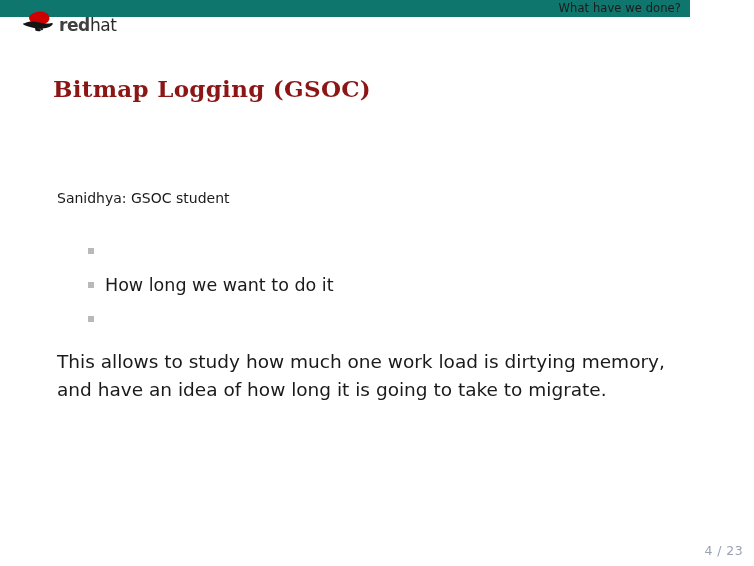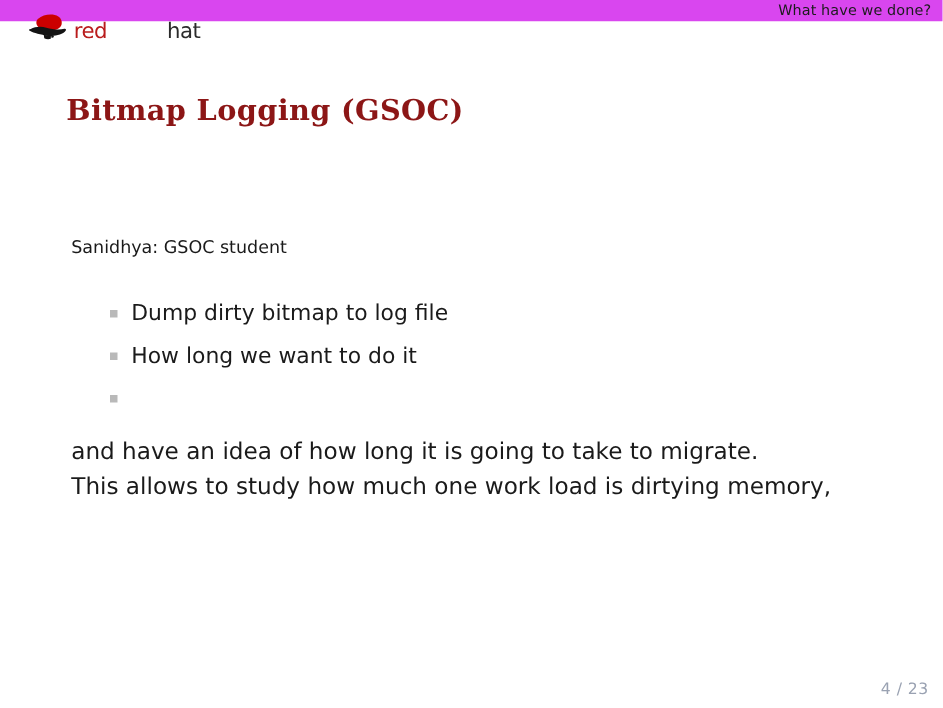--- a/index.html
+++ b/index.html
@@ -21,23 +21,23 @@
     width: 754px;
     height: 566px;
     background: #ffffff;
   }
 
   
   .headbar {
     position: absolute;
     top: 0;
     left: 0;
-    width: 754px;
+    width: 690px;
     height: 17px;
-    background: #d946ef;
+    background: #0f766e;
   }
   .headbar-title {
     position: absolute;
     right: 9px;
     top: 1px;
     font-size: 11.5px;
     color: #1b1b1b;
     letter-spacing: 0.1px;
     font-family: "DejaVu Sans", sans-serif;
     white-space: nowrap;
@@ -59,27 +59,26 @@
   }
   .logo-word {
     font-size: 17px;
     line-height: 17px;
     letter-spacing: -0.4px;
     margin-left: 2px;
     margin-top: 4px;
     white-space: nowrap;
   }
   .logo-word .w-red {
-    font-weight: normal;
-    color: #b91c1c;
+    font-weight: bold;
+    color: #404040;
   }
   .logo-word .w-hat {
     font-weight: normal;
     color: #2b2b2b;
-    padding-left: 48px;
   }
 
   
   .slide-title {
     position: absolute;
     left: 53px;
     top: 57px;
     font-family: "DejaVu Serif", serif;
     font-size: 23px;
     line-height: 34px;
@@ -190,33 +189,32 @@
 
   <h1 class="slide-title">Bitmap Logging (GSOC)</h1>
 
   <div class="body">
 
     <div class="lead">Sanidhya: GSOC student</div>
 
     <ul class="bullets">
       <li>
         <span class="marker"></span>
-        <span>Dump dirty bitmap to log file</span>
       </li>
       <li>
         <span class="marker"></span>
         <span>How long we want to do it</span>
       </li>
       <li>
         <span class="marker"></span>
       </li>
     </ul>
 
     <div class="para">
+      <span class="line">This allows to study how much one work load is dirtying memory,</span>
       <span class="line">and have an idea of how long it is going to take to migrate.</span>
-      <span class="line">This allows to study how much one work load is dirtying memory,</span>
     </div>
 
   </div>
 
   <div class="pagenum">4 / 23</div>
 
 </div>
 
 </body></html>

